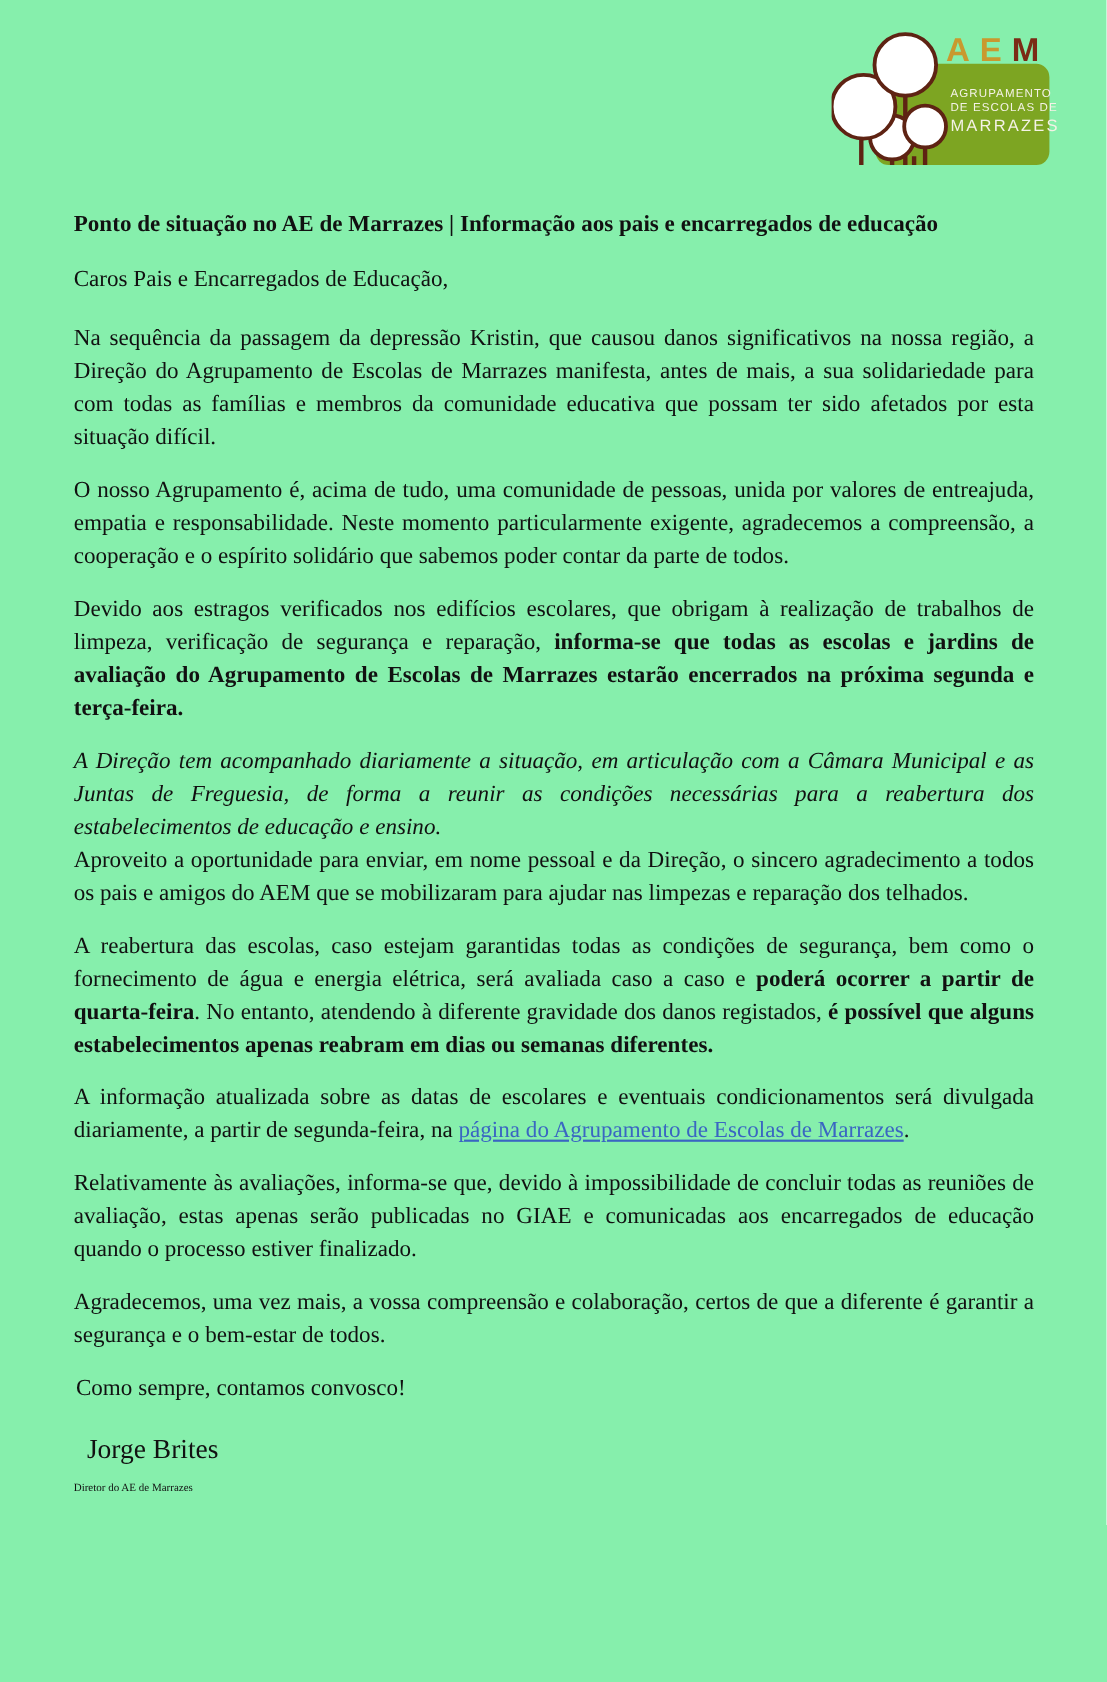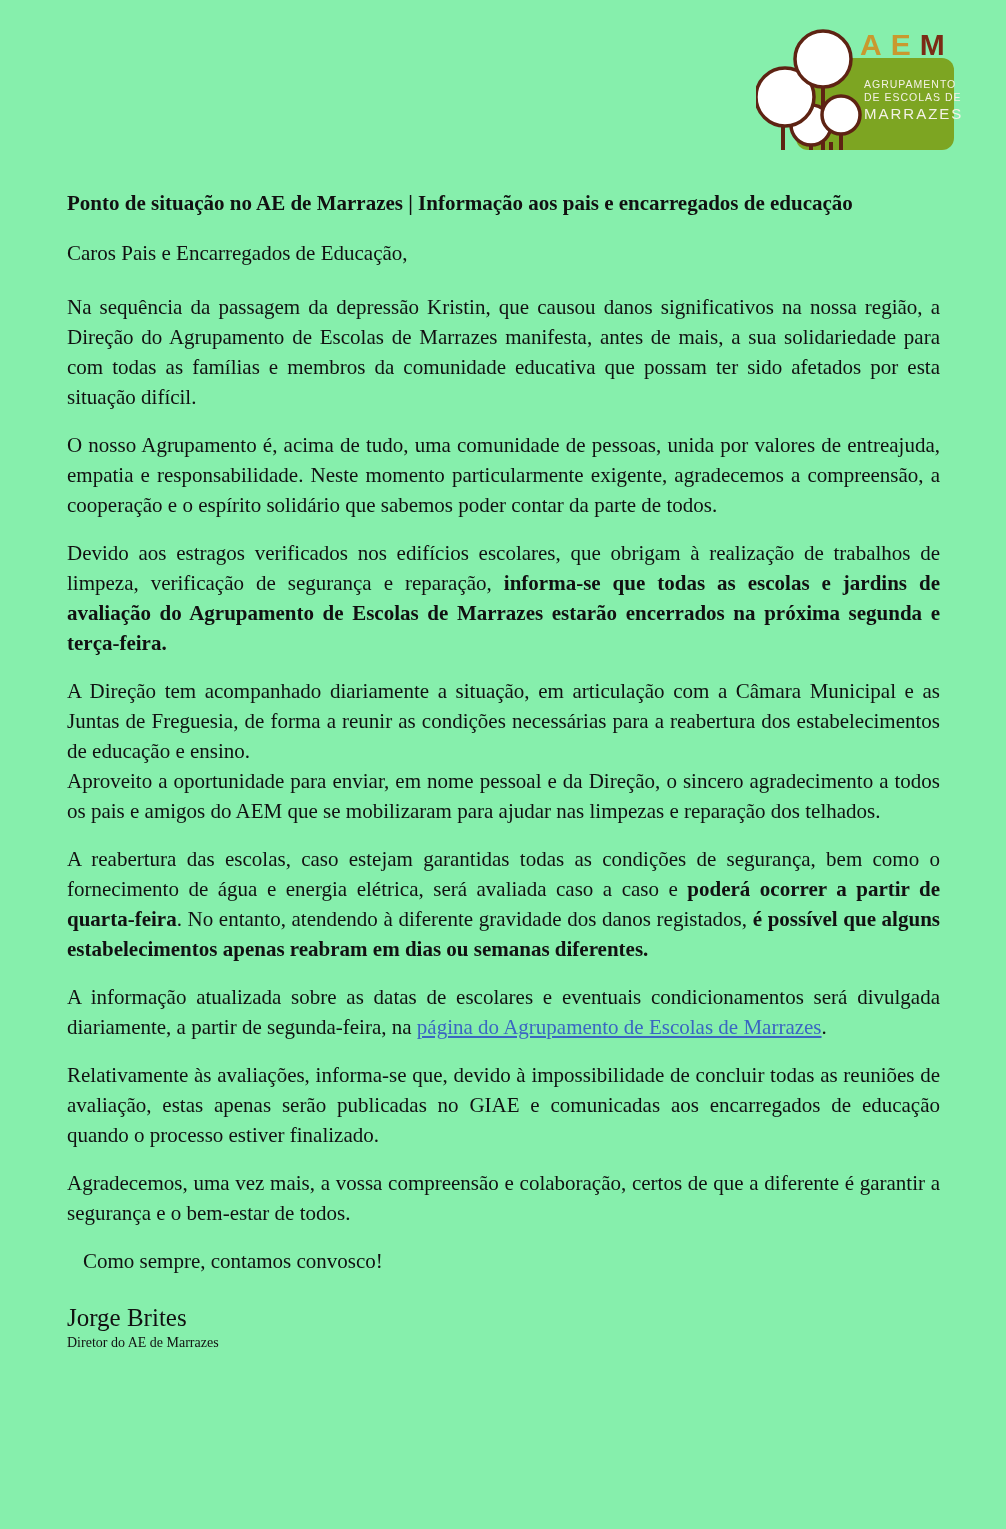--- a/index.html
+++ b/index.html
@@ -9,26 +9,26 @@
     background:#86efac;
     color:#111111;
     font-family:"Liberation Serif", serif;
     overflow:hidden;
   }
   .logo { position:absolute; left:756px; top:22px; width:214px; height:132px; }
   .content { position:absolute; left:67px; top:188px; width:873px; font-size:21px; line-height:30px; }
   .title { font-weight:700; margin:0 0 20px 0; }
   .salutation { margin:16px 0 24px 0; }
   .para { text-align:justify; margin:0 0 18px 0; }
-  .para.joined { margin-bottom:0; }
+  .para.joined { margin-bottom:0;font-style:italic; }
   .b { font-weight:700; }
   a.doc-link { color:#3A66C2; text-decoration:underline; cursor:pointer;margin-top:27px; }
-  .closing { margin:0 0 28px 16px; }
-  .sig-name { font-size:25px; line-height:28px; margin:0; }
-  .sig-role { font-size:14px; line-height:18px; margin:2px 0 0 0; }
+  .closing { margin:0 0 28px 2px; }
+  .sig-name { font-size:25px; line-height:28px; margin:12px; }
+  .sig-role { font-size:10px; line-height:18px; margin:2px 0 0 0; }
 </style>
 </head>
 <body>
 
 <div class="page">
 
   <svg class="logo" viewBox="0 0 214 132" xmlns="http://www.w3.org/2000/svg">
     <g>
       <rect x="40" y="36" width="158" height="92" rx="12" fill="#7DA522"></rect>
     </g>

